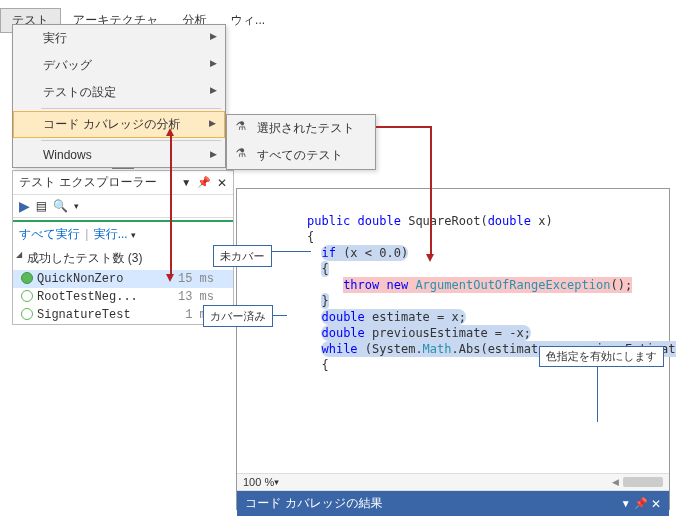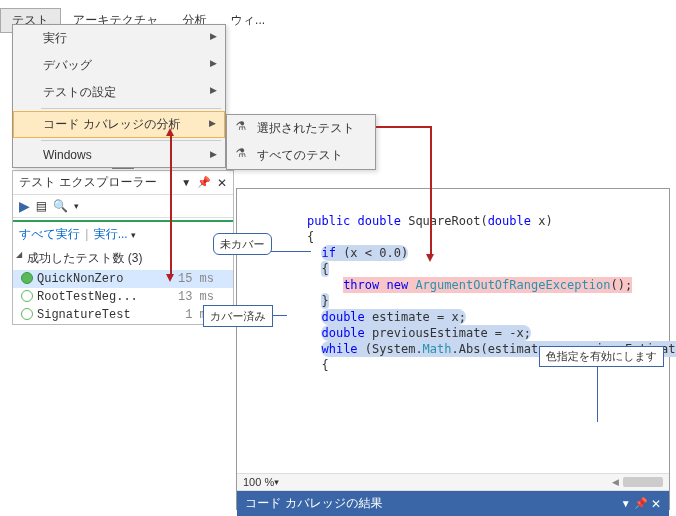--- a/index.html
+++ b/index.html
@@ -356,21 +356,21 @@
 <span>{</span>
   <span class="hl-blue"><span class="kw">if</span><span> (x &lt; 0.0)</span></span>
   <span class="hl-blue">{</span>
      <span class="hl-red"><span class="kw">throw</span><span class="kw"> new</span><span class="type"> ArgumentOutOfRangeException</span><span>();</span></span>
   <span class="hl-blue">}</span>
   <span class="hl-blue"><span class="kw">double</span><span> estimate = x;</span></span>
   <span class="hl-blue"><span class="kw">double</span><span> previousEstimate = -x;</span></span>
   <span class="hl-blue"><span class="kw">while</span><span> (System.</span><span class="type">Math</span><span>.Abs(estimate - previousEstimate) &gt;...</span></span>
   <span>{</span>
     
-    <div class="callout" style="top:44px;left:-24px;border-radius:6px;">未カバー</div>
+    <div class="callout" style="top:56px;left:-24px;">未カバー</div>
     <div class="callout-line" style="top:62px;left:30px;width:44px;"></div>
     <div class="callout" style="top:116px;left:-34px;">カバー済み</div>
     <div class="callout-line" style="top:126px;left:30px;width:20px;"></div>
   </div>
 
   <div class="zoom-bar">
     <span class="zoom-dd">100 %</span>
     <span style="font-size:9px;">▾</span>
     <span style="flex:1"></span>
     <span style="font-size:9px;color:#888;">◀</span>

